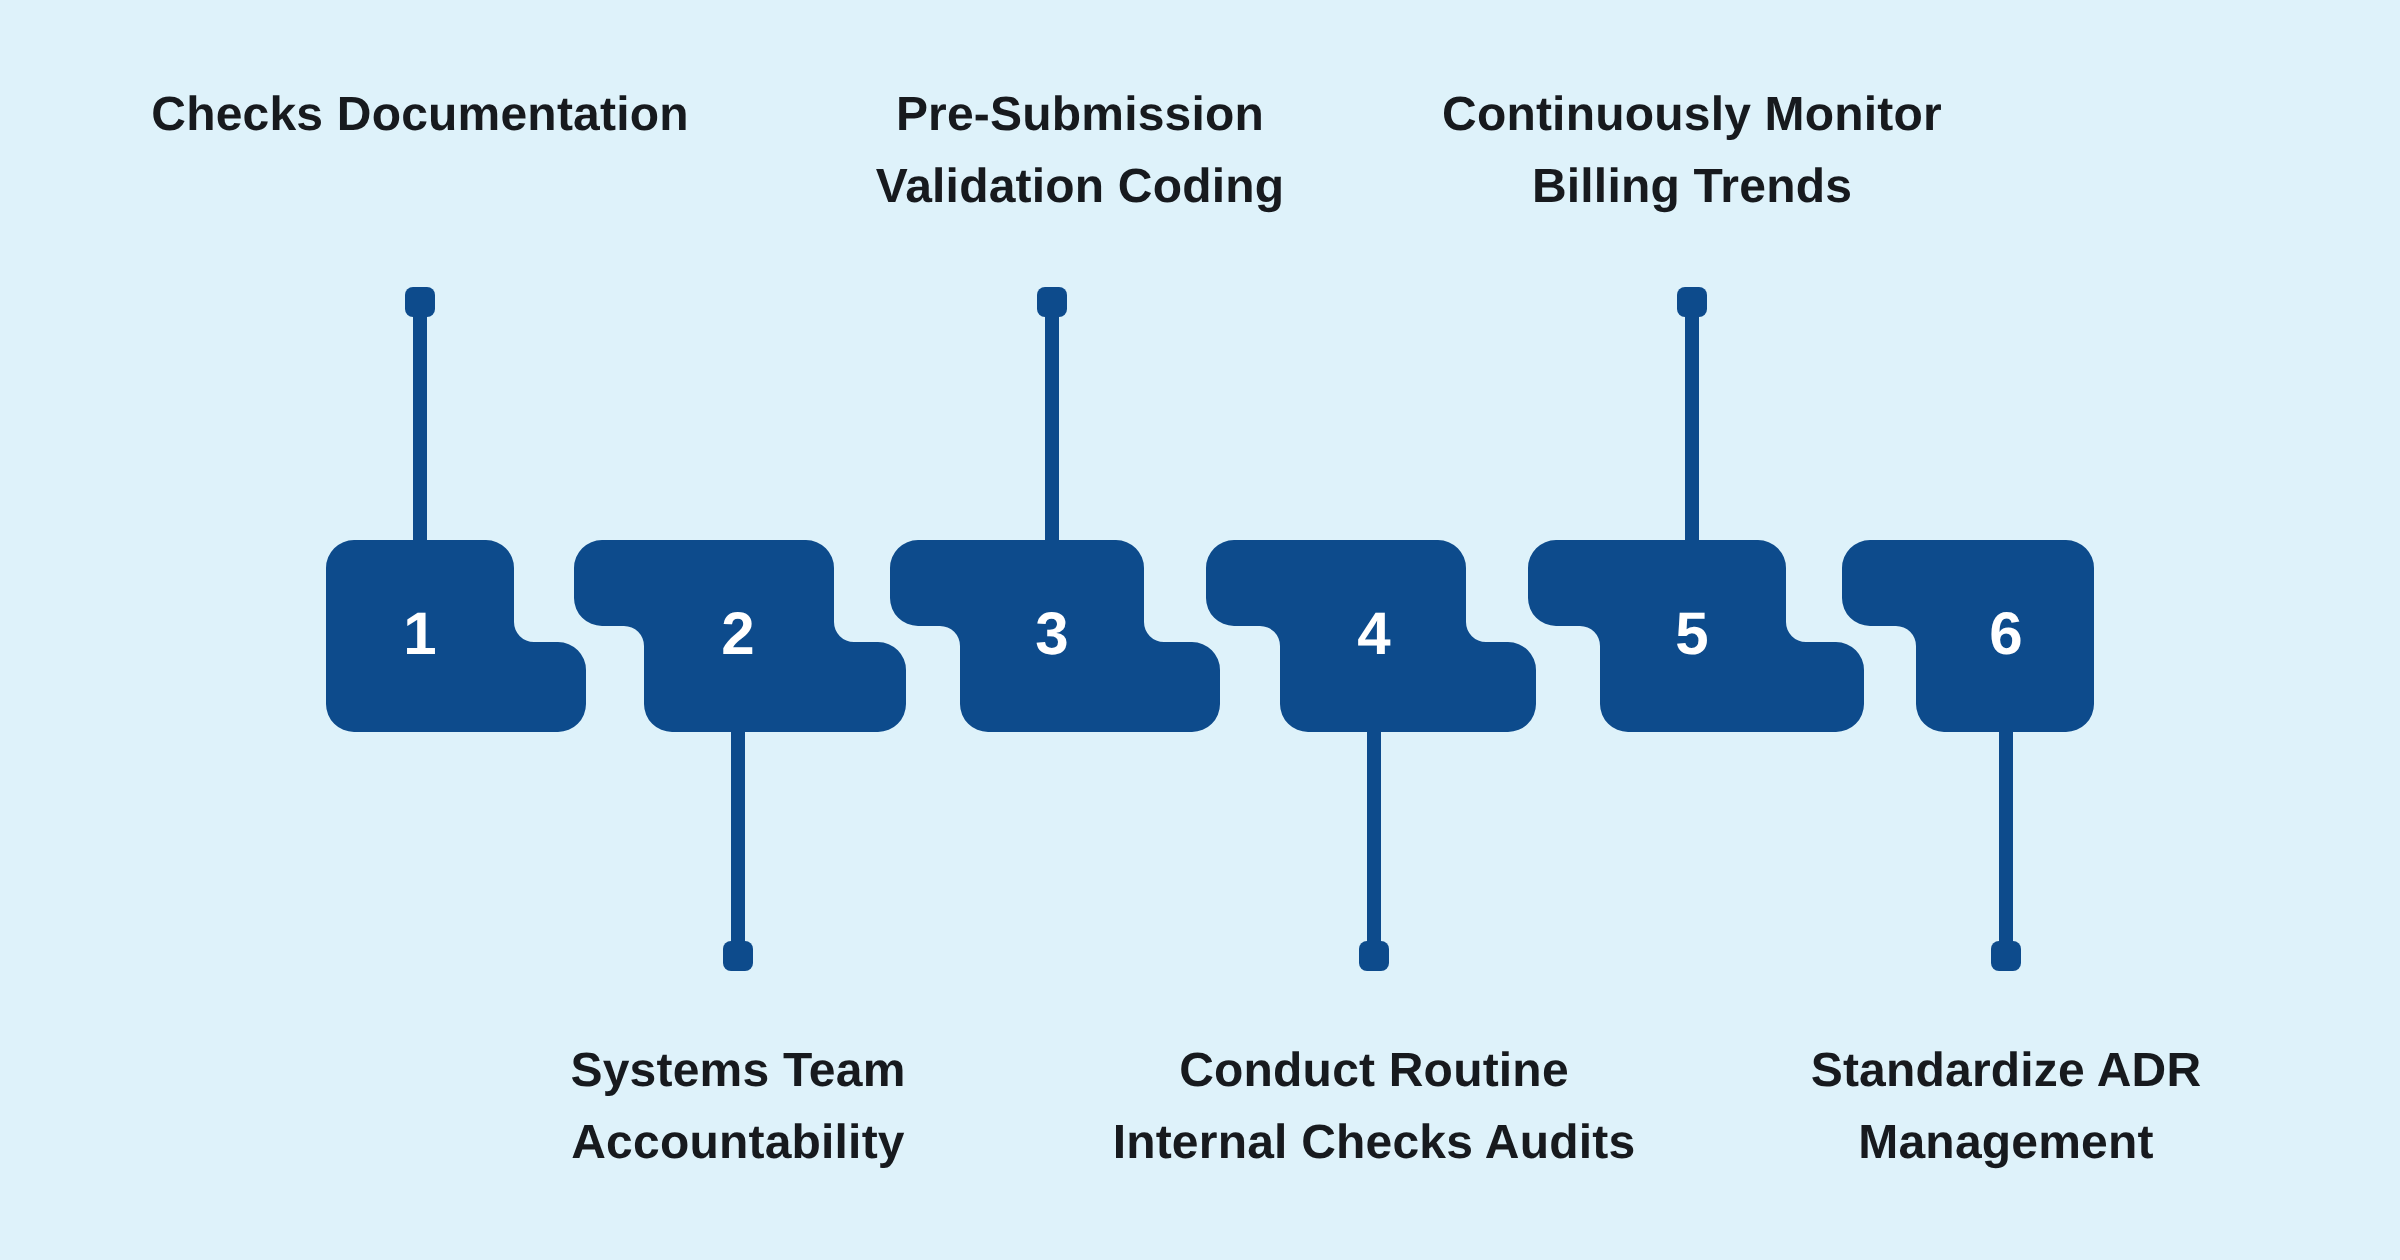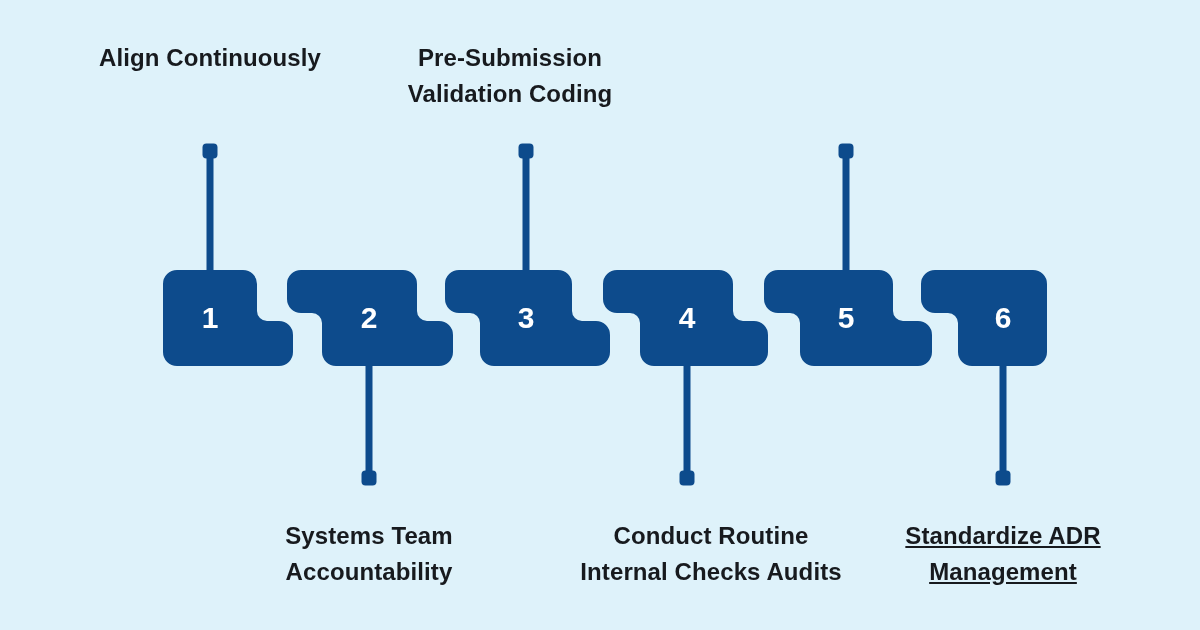--- a/index.html
+++ b/index.html
@@ -75,32 +75,36 @@
   </svg>
 
   <div class="step-num" style="left: 210px; top: 318px;">1</div>
   <div class="step-num" style="left: 369px; top: 318px;">2</div>
   <div class="step-num" style="left: 526px; top: 318px;">3</div>
   <div class="step-num" style="left: 687px; top: 318px;">4</div>
   <div class="step-num" style="left: 846px; top: 318px;">5</div>
   <div class="step-num" style="left: 1003px; top: 318px;">6</div>
 
   <div class="step-label" style="left: 210px; top: 40px;">
-    <span>Align Continuously</span>
+    <span>Checks Documentation</span>
   </div>
   <div class="step-label" style="left: 369px; top: 518px;">
     <span>Systems Team</span>
     <span>Accountability</span>
   </div>
-  <div class="step-label" style="left: 510px; top: 40px;">
+  <div class="step-label" style="left: 540px; top: 40px;">
     <span>Pre-Submission</span>
     <span>Validation Coding</span>
   </div>
-  <div class="step-label" style="left: 687px; top: 518px; margin-left: 24px;">
+  <div class="step-label" style="left: 687px; top: 518px;">
     <span>Conduct Routine</span>
     <span>Internal Checks Audits</span>
   </div>
-  <div class="step-label" style="left: 1003px; top: 518px; text-decoration: underline;">
+  <div class="step-label" style="left: 846px; top: 40px;">
+    <span>Continuously Monitor</span>
+    <span>Billing Trends</span>
+  </div>
+  <div class="step-label" style="left: 1003px; top: 518px;">
     <span>Standardize ADR</span>
     <span>Management</span>
   </div>
 
 </div>
 
 </body></html>

